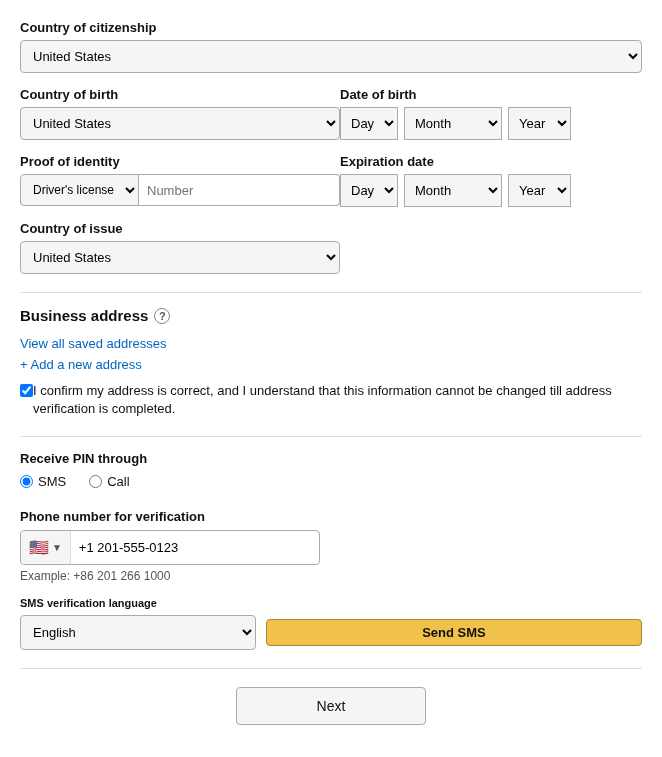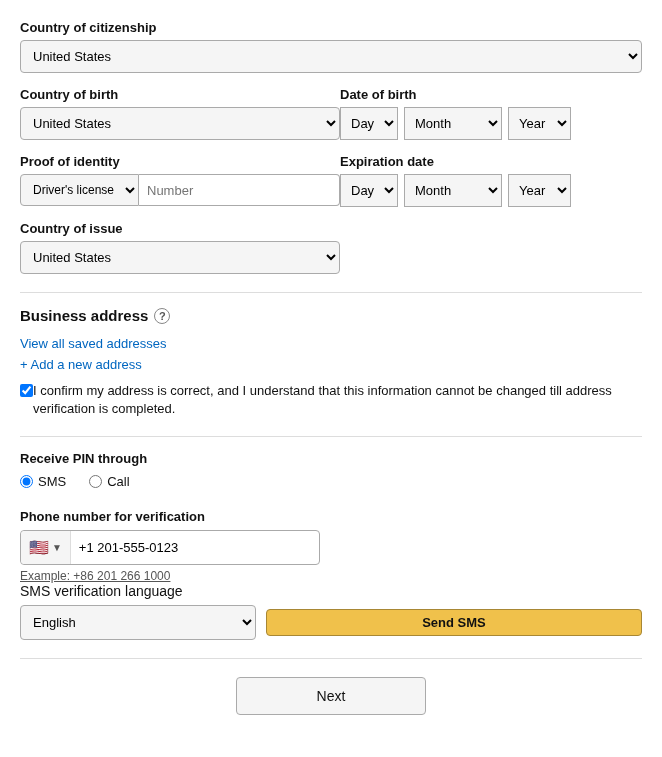--- a/index.html
+++ b/index.html
@@ -183,27 +183,26 @@
       padding: 7px 8px;
       font-size: 13px;
       flex: 1;
       border-radius: 0 4px 4px 0;
       background: #fff;
     }
     .phone-example {
       font-size: 12px;
       color: #555;
       margin-top: 4px;
-      text-decoration: underline;
     }
     .sms-lang-label {
-      font-weight: normal;
-      font-size: 14px;
+      font-weight: bold;
+      font-size: 11px;
       margin-bottom: 6px;
-      margin-top: 0;
+      margin-top: 14px;
     }
     .sms-row {
       display: flex;
       gap: 10px;
       align-items: center;
     }
     .sms-lang-select {
       padding: 8px 8px;
       border: 1px solid #aaa;
       border-radius: 4px;

